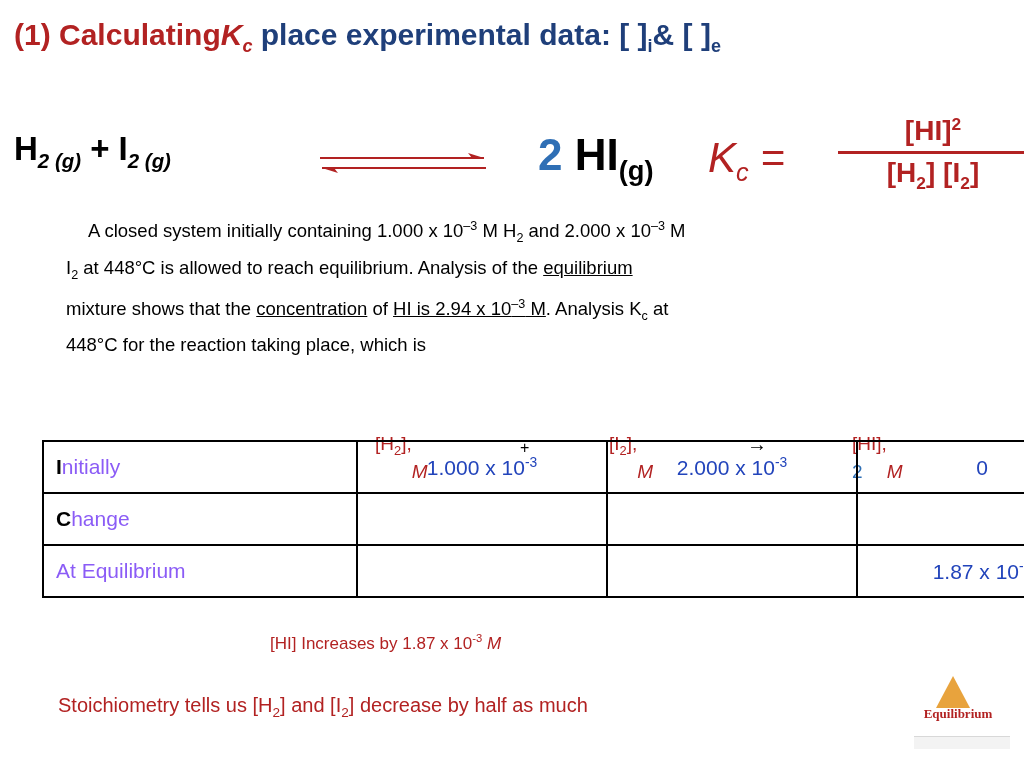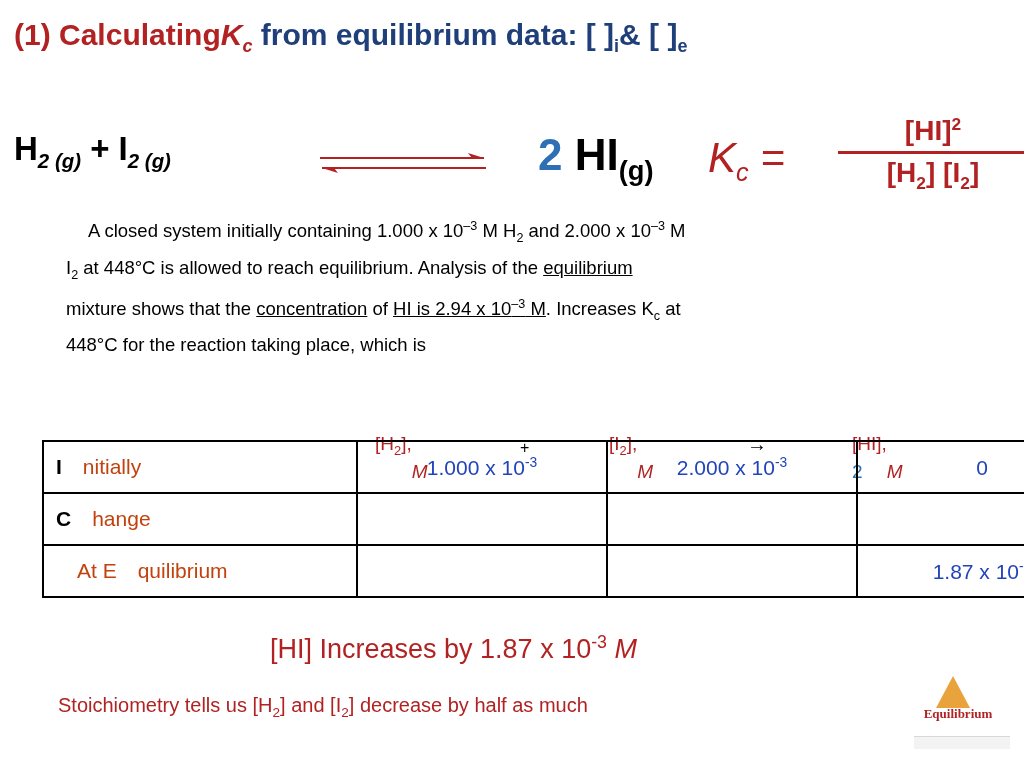--- a/index.html
+++ b/index.html
@@ -150,31 +150,31 @@
     table-layout: fixed;
   }
   table.ice td {
     border: 2px solid #000;
     height: 50px;
     font-size: 21px;
     padding: 0 12px;
   }
   .col-label { width: 288px; }
   .col-c { width: 224px; text-align: center; }
-  .lbl-red { color: #c2410c; padding-left: 21px; }
+  .lbl-red { color: #8b5cf6; }
   .lbl-blk { color: #000; font-weight: bold; }
   .val-blue { color: #2244bb; border-radius: 22px; }
   .val-blue sup { font-size: 0.66em; }
 
   
   .note1 {
     position: absolute;
     left: 270px;
     top: 632px;
-    font-size: 27px;
+    font-size: 17px;
     color: #b22222;
     white-space: nowrap;
   }
   .note1 sup { font-size: 0.66em; }
   .note1 .m { font-style: italic; }
   .note2 {
     position: absolute;
     left: 58px;
     top: 694px;
     font-size: 20px;
@@ -223,21 +223,21 @@
   }
 </style>
 </head>
 <body>
 
 <div class="slide">
 
   <div class="title">
     <span class="t-red">(1)</span>
     <span class="t-red">Calculating</span><span class="t-red ital">K</span><sub class="t-red ital small">c</sub>
-    <span class="t-blue">from equilibrium data: [ ]</span><sub class="t-blue small">i</sub><span class="t-blue">&amp; [ ]</span><sub class="t-blue small">e</sub>
+    <span class="t-blue">place experimental data: [ ]</span><sub class="t-blue small">i</sub><span class="t-blue">&amp; [ ]</span><sub class="t-blue small">e</sub>
   </div>
 
   <div class="eqrow">
 
     <div class="eq-left">
       <span>H</span><sub class="ph">2 (g)</sub>
       <span>+</span>
       <span>I</span><sub class="ph">2 (g)</sub>
     </div>
 
@@ -267,21 +267,21 @@
       <div class="bar"></div>
       <div class="den">
         [H<sub>2</sub>] [I<sub>2</sub>]
       </div>
     </div>
   </div>
 
   <div class="para">
     <span class="indent"></span><span>A closed system initially containing 1.000 x 10</span><sup>–3</sup><span> M H</span><sub>2</sub><span> and 2.000 x 10</span><sup>–3</sup><span> M</span><br>
     <span>I</span><sub>2</sub><span> at 448°C is allowed to reach equilibrium.  Analysis of the </span><span class="u">equilibrium</span><br>
-    <span>mixture shows that the </span><span class="u">concentration</span><span> of </span><span class="u"><span>HI is 2.94 x 10</span><sup>–3</sup><span> M</span></span><span>.  Increases K</span><sub>c</sub><span> at</span><br>
+    <span>mixture shows that the </span><span class="u">concentration</span><span> of </span><span class="u"><span>HI is 2.94 x 10</span><sup>–3</sup><span> M</span></span><span>.  Analysis K</span><sub>c</sub><span> at</span><br>
     <span>448°C for the reaction taking place, which is</span>
   </div>
 
   <div class="colheads">
     <span class="ch-h2">[H<sub>2</sub>], <span class="m">M</span></span>
     <span class="ch-plus">+</span>
     <span class="ch-i2">[I<sub>2</sub>], <span class="m">M</span></span>
     <span class="ch-arrow">→</span>
     <span class="ch-hi"><span class="blue">2</span> [HI], <span class="m">M</span></span>
   </div>

